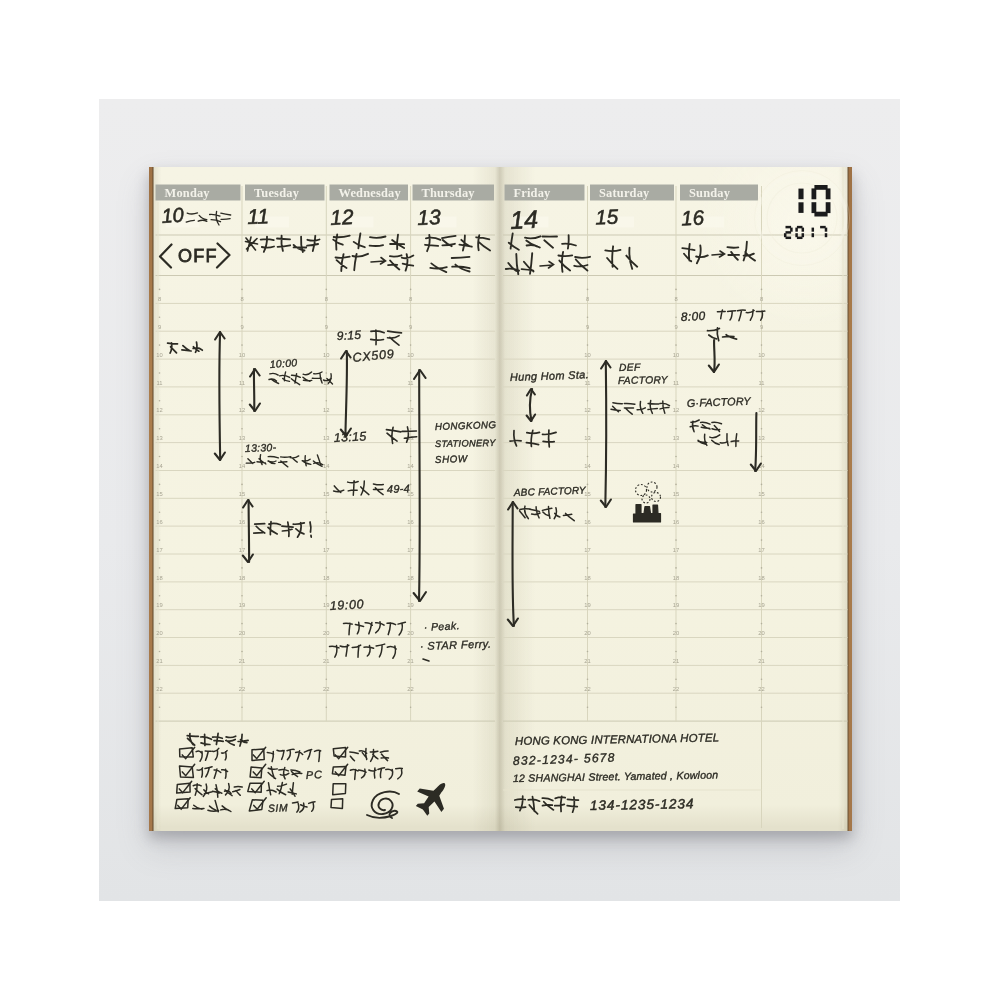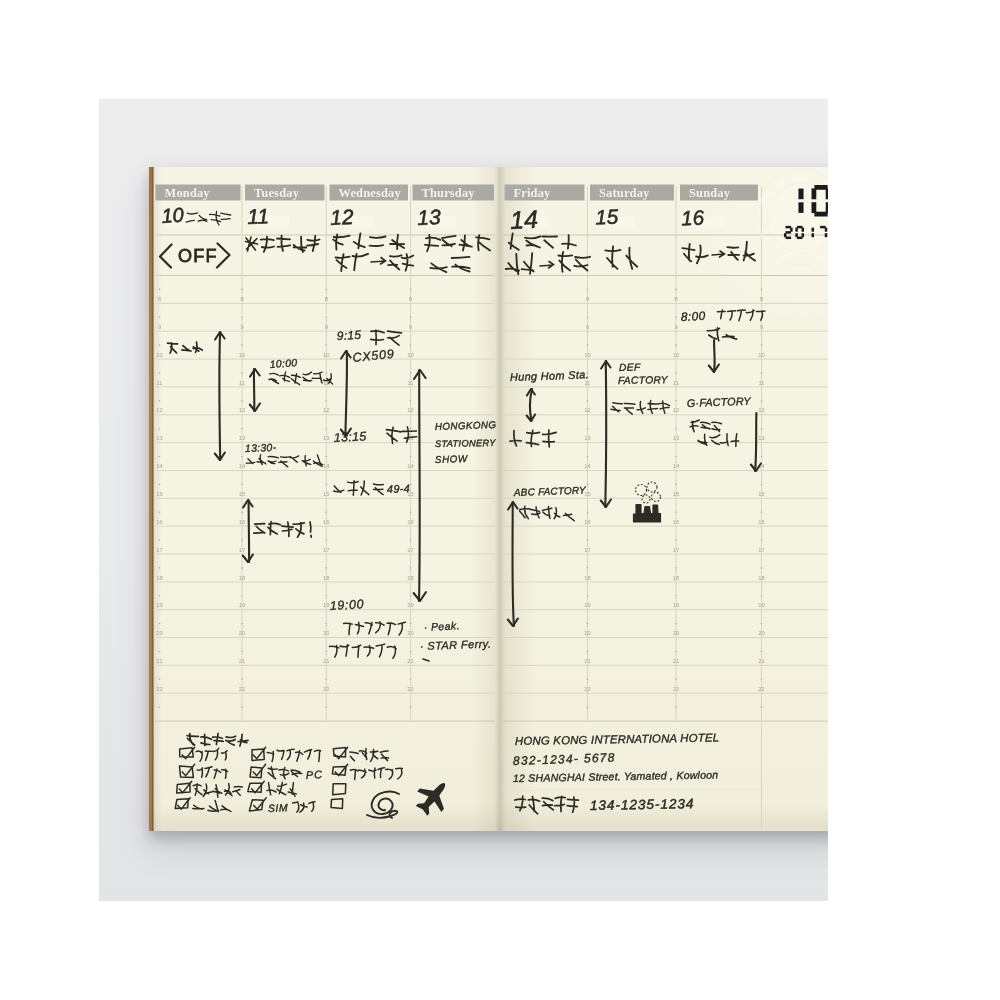--- a/index.html
+++ b/index.html
@@ -1,17 +1,17 @@
 <!DOCTYPE html>
 <html><head>
 <meta charset="utf-8">
 <style>
   html,body { margin:0; padding:0; width:1000px; height:1000px; background:#ffffff;
                font-family:"Liberation Sans", sans-serif; }
-  .wrap { position:relative; width:828px; height:1000px; overflow:hidden; }
+  .wrap { position:relative; width:900px; height:1000px; overflow:hidden; }
   .backdrop { position:absolute; left:99px; top:99px; width:806px; height:802px;
                background:linear-gradient(180deg,#ededee 0%,#e9eaec 55%,#e2e4e6 100%); }
   .notebook { position:absolute; left:149px; top:166.5px; width:702.5px; height:664.5px;
                background:linear-gradient(180deg,#9e7144,#ab7d4c 30%,#a4774a);
                box-shadow:0 7px 12px rgba(105,105,112,.38), 0 16px 30px rgba(105,105,112,.22); }
   .paper { position:absolute; left:3.5px; top:0; width:695.5px; height:664.5px;
             background:
               radial-gradient(circle 150px at 651px 55px, rgba(253,251,240,.6), rgba(253,251,240,0) 70%),
               linear-gradient(90deg, rgba(160,152,118,.22) 0%, rgba(160,152,118,0) 1.2%),
               linear-gradient(270deg, rgba(160,152,118,.25) 0%, rgba(160,152,118,0) 1.4%),

